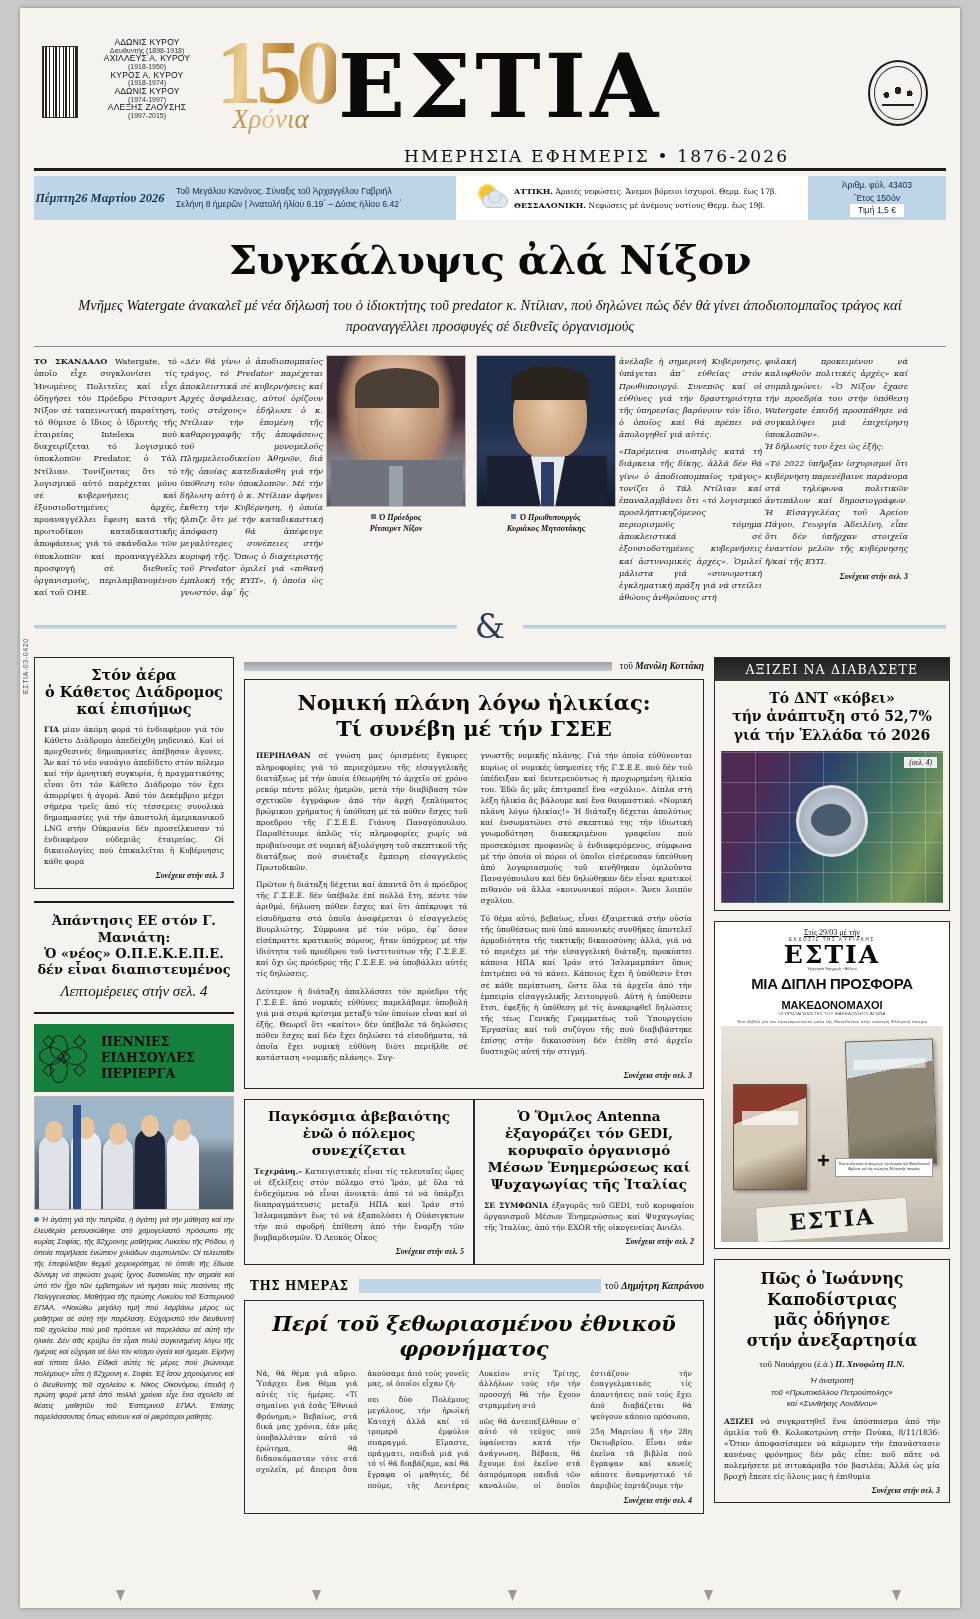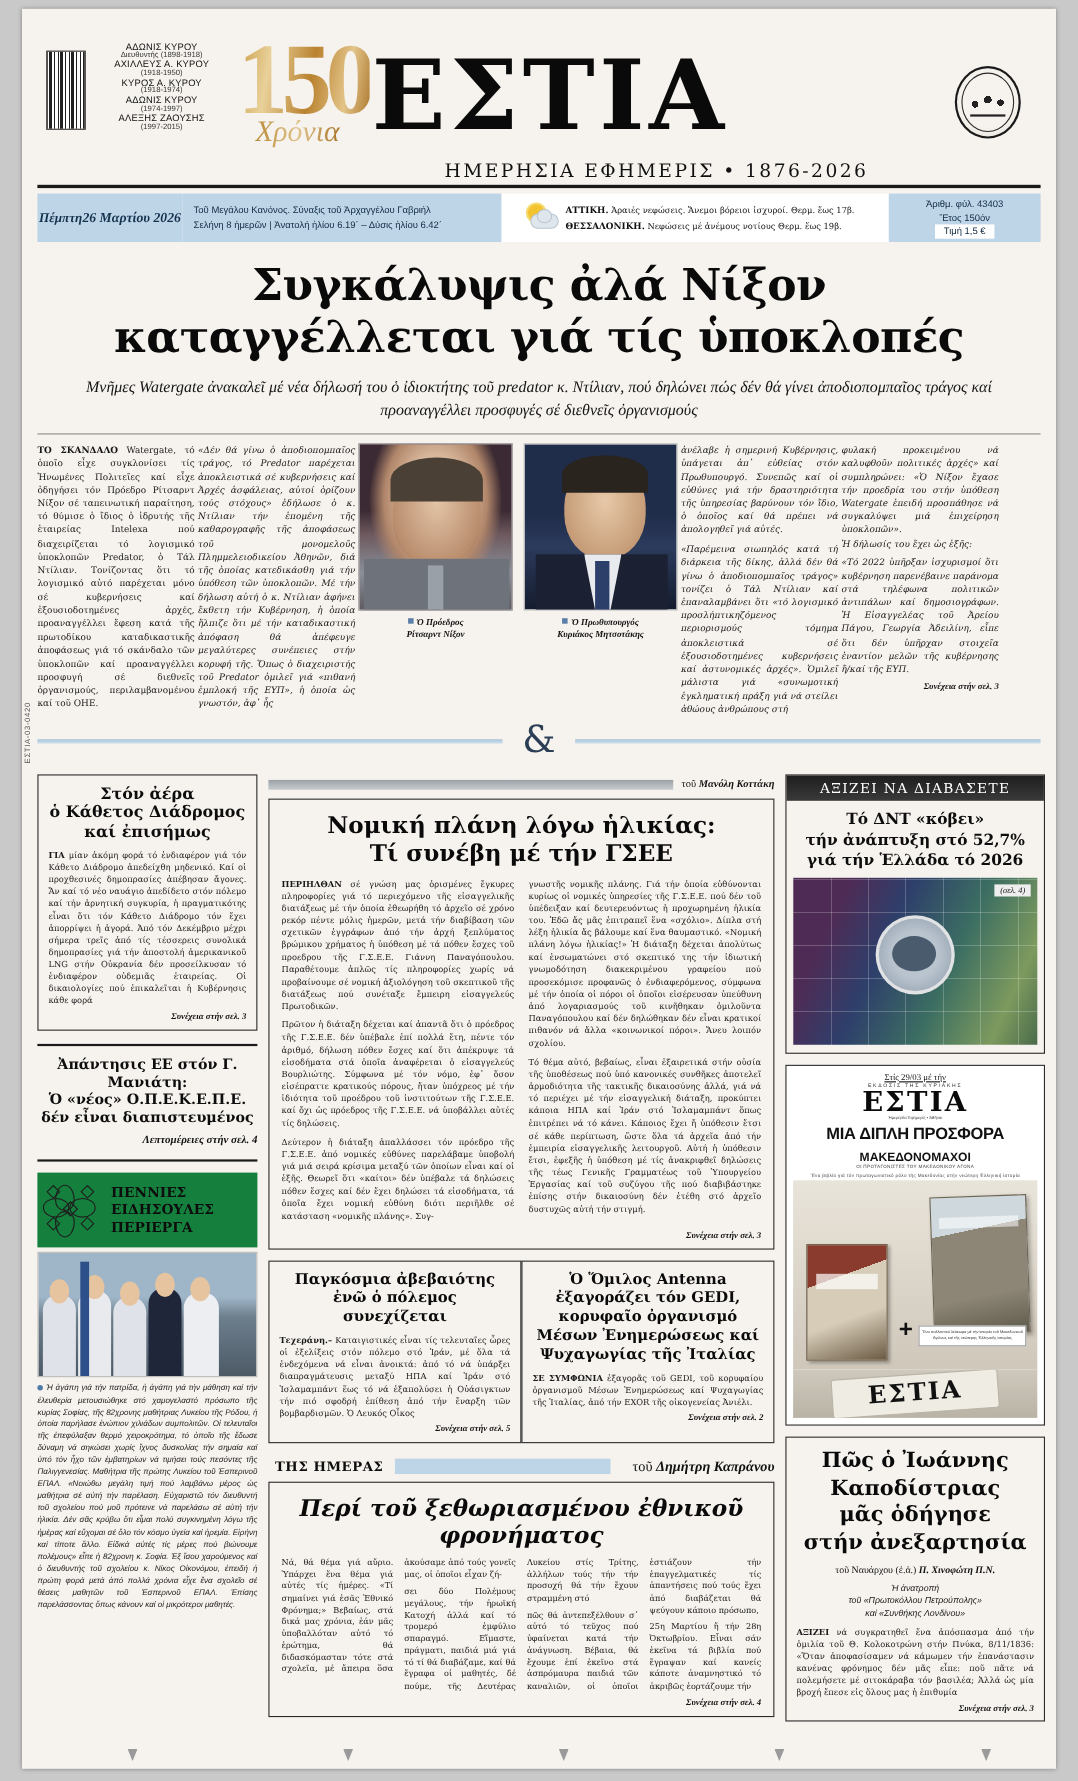--- a/index.html
+++ b/index.html
@@ -134,21 +134,21 @@
   .col-r{width:236px;flex:none;}
   .box{border:1px solid #2a2a2a;padding:8px 9px;background:#f6f3ee;}
   .bx-title{font-family:"DejaVu Serif",serif;font-weight:700;text-align:center;line-height:1.18;color:#0d0d0d;}
   .body-s{font-family:"DejaVu Serif",serif;font-size:7.6px;line-height:1.45;text-align:justify;color:#1a1a1a;}
   .body-s b{font-weight:700;}
   .cont{font-family:"Liberation Serif",serif;font-style:italic;font-weight:700;font-size:8px;text-align:right;margin-top:4px;color:#111;}
   .sep{height:2px;background:#1a1a1a;margin:12px 0 10px 0;}
   
   .lbox2{text-align:center;}
   .lbox2 .t{font-family:"DejaVu Serif",serif;font-weight:700;font-size:13px;line-height:1.25;color:#0d0d0d;}
-  .lbox2 .d{font-family:"Liberation Serif",serif;font-style:italic;font-size:10px;margin-top:5px;text-align:right;color:#111;font-weight:bold;}
+  .lbox2 .d{font-family:"Liberation Serif",serif;font-style:italic;font-size:15px;margin-top:5px;text-align:center;color:#111;}
   .pennies{background:#15803d;display:flex;align-items:center;padding:9px 8px;gap:9px;}
   .pen-logo{width:50px;height:50px;flex:none;position:relative;}
   .pen-logo div{position:absolute;border:1.4px solid #1e1e1e;}
   .pen-logo .p1{left:8px;top:2px;width:16px;height:22px;border-radius:50% 50% 50% 50%/60% 60% 40% 40%;transform:rotate(0deg);}
   .pen-logo .p2{left:8px;top:26px;width:16px;height:22px;border-radius:50% 50% 50% 50%/40% 40% 60% 60%;}
   .pen-logo .p3{left:-3px;top:14px;width:22px;height:16px;border-radius:50%/50%;}
   .pen-logo .p4{left:21px;top:14px;width:22px;height:16px;border-radius:50%/50%;}
   .pen-logo .d1{left:2px;top:4px;width:7px;height:7px;transform:rotate(45deg);}
   .pen-logo .d2{left:33px;top:4px;width:7px;height:7px;transform:rotate(45deg);}
   .pen-logo .d3{left:2px;top:33px;width:7px;height:7px;transform:rotate(45deg);}
@@ -175,21 +175,21 @@
     text-align:justify;color:#191919;}
   .two-col p{margin:0 0 6px 0;}
   .two-col b{font-weight:700;}
   .two-small{display:flex;gap:0;margin-top:10px;}
   .ts{width:225px;border:1px solid #2a2a2a;padding:8px 9px;}
   .ts h3{margin:0 0 7px 0;font-family:"DejaVu Serif",serif;font-weight:700;font-size:13.5px;line-height:1.26;
     text-align:center;color:#0a0a0a;}
   .tis-day{display:flex;align-items:center;margin-top:11px;height:20px;}
   .tis-label{font-family:"DejaVu Serif",serif;font-weight:700;font-size:12px;letter-spacing:.5px;padding:0 10px 0 6px;color:#0d0d0d;}
   .tis-fill{flex:1;height:14px;background:#bed5e8;}
-  .tis-by{font-family:"Liberation Serif",serif;font-size:13px;padding-left:20px;color:#111;}
+  .tis-by{font-family:"Liberation Serif",serif;font-size:10px;padding-left:4px;color:#111;}
   .tis-by i{font-weight:700;}
   .dayart{border:1px solid #2a2a2a;margin-top:4px;padding:10px 11px 8px 11px;}
   .dayart h2{margin:0 0 8px 0;font-family:"DejaVu Serif",serif;font-weight:700;font-style:italic;font-size:21px;
     text-align:center;color:#0a0a0a;}
   .four-col{column-count:4;column-gap:10px;font-family:"DejaVu Serif",serif;font-size:7.4px;line-height:1.45;
     text-align:justify;color:#191919;}
   .four-col p{margin:0 0 5px 0;}
   
   .axizei{border:1px solid #2a2a2a;}
   .ax-head{background:linear-gradient(180deg,#1e1e1e,#3a3a3a);color:#fff;text-align:center;
@@ -230,21 +230,21 @@
   .bk2:after{content:"";position:absolute;left:7px;top:18px;right:7px;height:10px;background:rgba(255,255,255,.55);}
   .plus{position:absolute;left:96px;top:122px;font-family:"Liberation Sans",sans-serif;font-weight:700;font-size:22px;color:#111;}
   .adnote{position:absolute;right:10px;top:132px;width:92px;background:#fff;border:1px solid #999;
     font-family:"Liberation Sans",sans-serif;font-size:3.6px;text-align:center;padding:3px 2px;color:#333;line-height:1.5;}
   .ad-bottom{position:relative;height:44px;background:linear-gradient(180deg,#cfc9bd,#b9b3a6);overflow:hidden;}
   .ad-bottom .roll{position:absolute;left:50%;transform:translateX(-50%) rotate(-4deg);top:4px;width:150px;height:34px;
     background:#efece4;border:1px solid #b9b3a6;border-radius:3px;}
   .ad-bottom .rtxt{position:absolute;left:50%;transform:translateX(-50%) rotate(-4deg);top:8px;
     font-family:"DejaVu Serif",serif;font-weight:700;font-size:22px;letter-spacing:2px;color:#111;}
   .kapo{border:1px solid #2a2a2a;margin-top:10px;padding:9px 9px 7px 9px;}
-  .kapo h3{margin:0;font-family:"DejaVu Serif",serif;font-weight:700;font-size:19px;line-height:1.3;text-align:center;color:#0a0a0a;}
+  .kapo h3{margin:0;font-family:"DejaVu Serif",serif;font-weight:700;font-size:16px;line-height:1.3;text-align:center;color:#0a0a0a;}
   .kapo .auth{font-family:"Liberation Serif",serif;font-size:9px;text-align:center;margin-top:7px;color:#111;}
   .kapo .auth i{font-weight:700;}
   .kapo .sub{font-family:"Liberation Sans",sans-serif;font-style:italic;font-size:8px;text-align:center;margin-top:6px;
     line-height:1.45;color:#1a1a1a;}
   
   .footer{position:absolute;left:0;right:0;bottom:0;height:26px;}
   .fmark{position:absolute;bottom:7px;width:9px;height:11px;background:#9a9a9a;
     clip-path:polygon(0 0,100% 0,50% 100%);}
   .sidecode{position:absolute;left:2px;top:686px;transform:rotate(-90deg);transform-origin:left top;
     font-family:"Liberation Sans",sans-serif;font-size:7px;letter-spacing:.6px;color:#555;}
@@ -306,21 +306,20 @@
     <div class="ib-issue">
       <div>Ἀριθμ. φύλ. 43403</div>
       <div>Ἔτος 150όν</div>
       <div class="price">Τιμή 1,5 €</div>
     </div>
   </div>
 
   <div class="headline">
     <h1>
       <span>Συγκάλυψις ἀλά Νίξον</span><br>
-      <span>καταγγέλλεται γιά τίς ὑποκλοπές</span>
     </h1>
   </div>
   <div class="deck">
     <span>Μνῆμες Watergate ἀνακαλεῖ μέ νέα δήλωσή του ὁ ἰδιοκτήτης τοῦ predator κ. Ντίλιαν, πού δηλώνει πώς δέν θά γίνει</span>
     <span>ἀποδιοπομπαῖος τράγος καί προαναγγέλλει προσφυγές σέ διεθνεῖς ὀργανισμούς</span>
   </div>
   <div class="rule-thin"></div>
 
   <div class="lead">
     <div class="lead-col">

